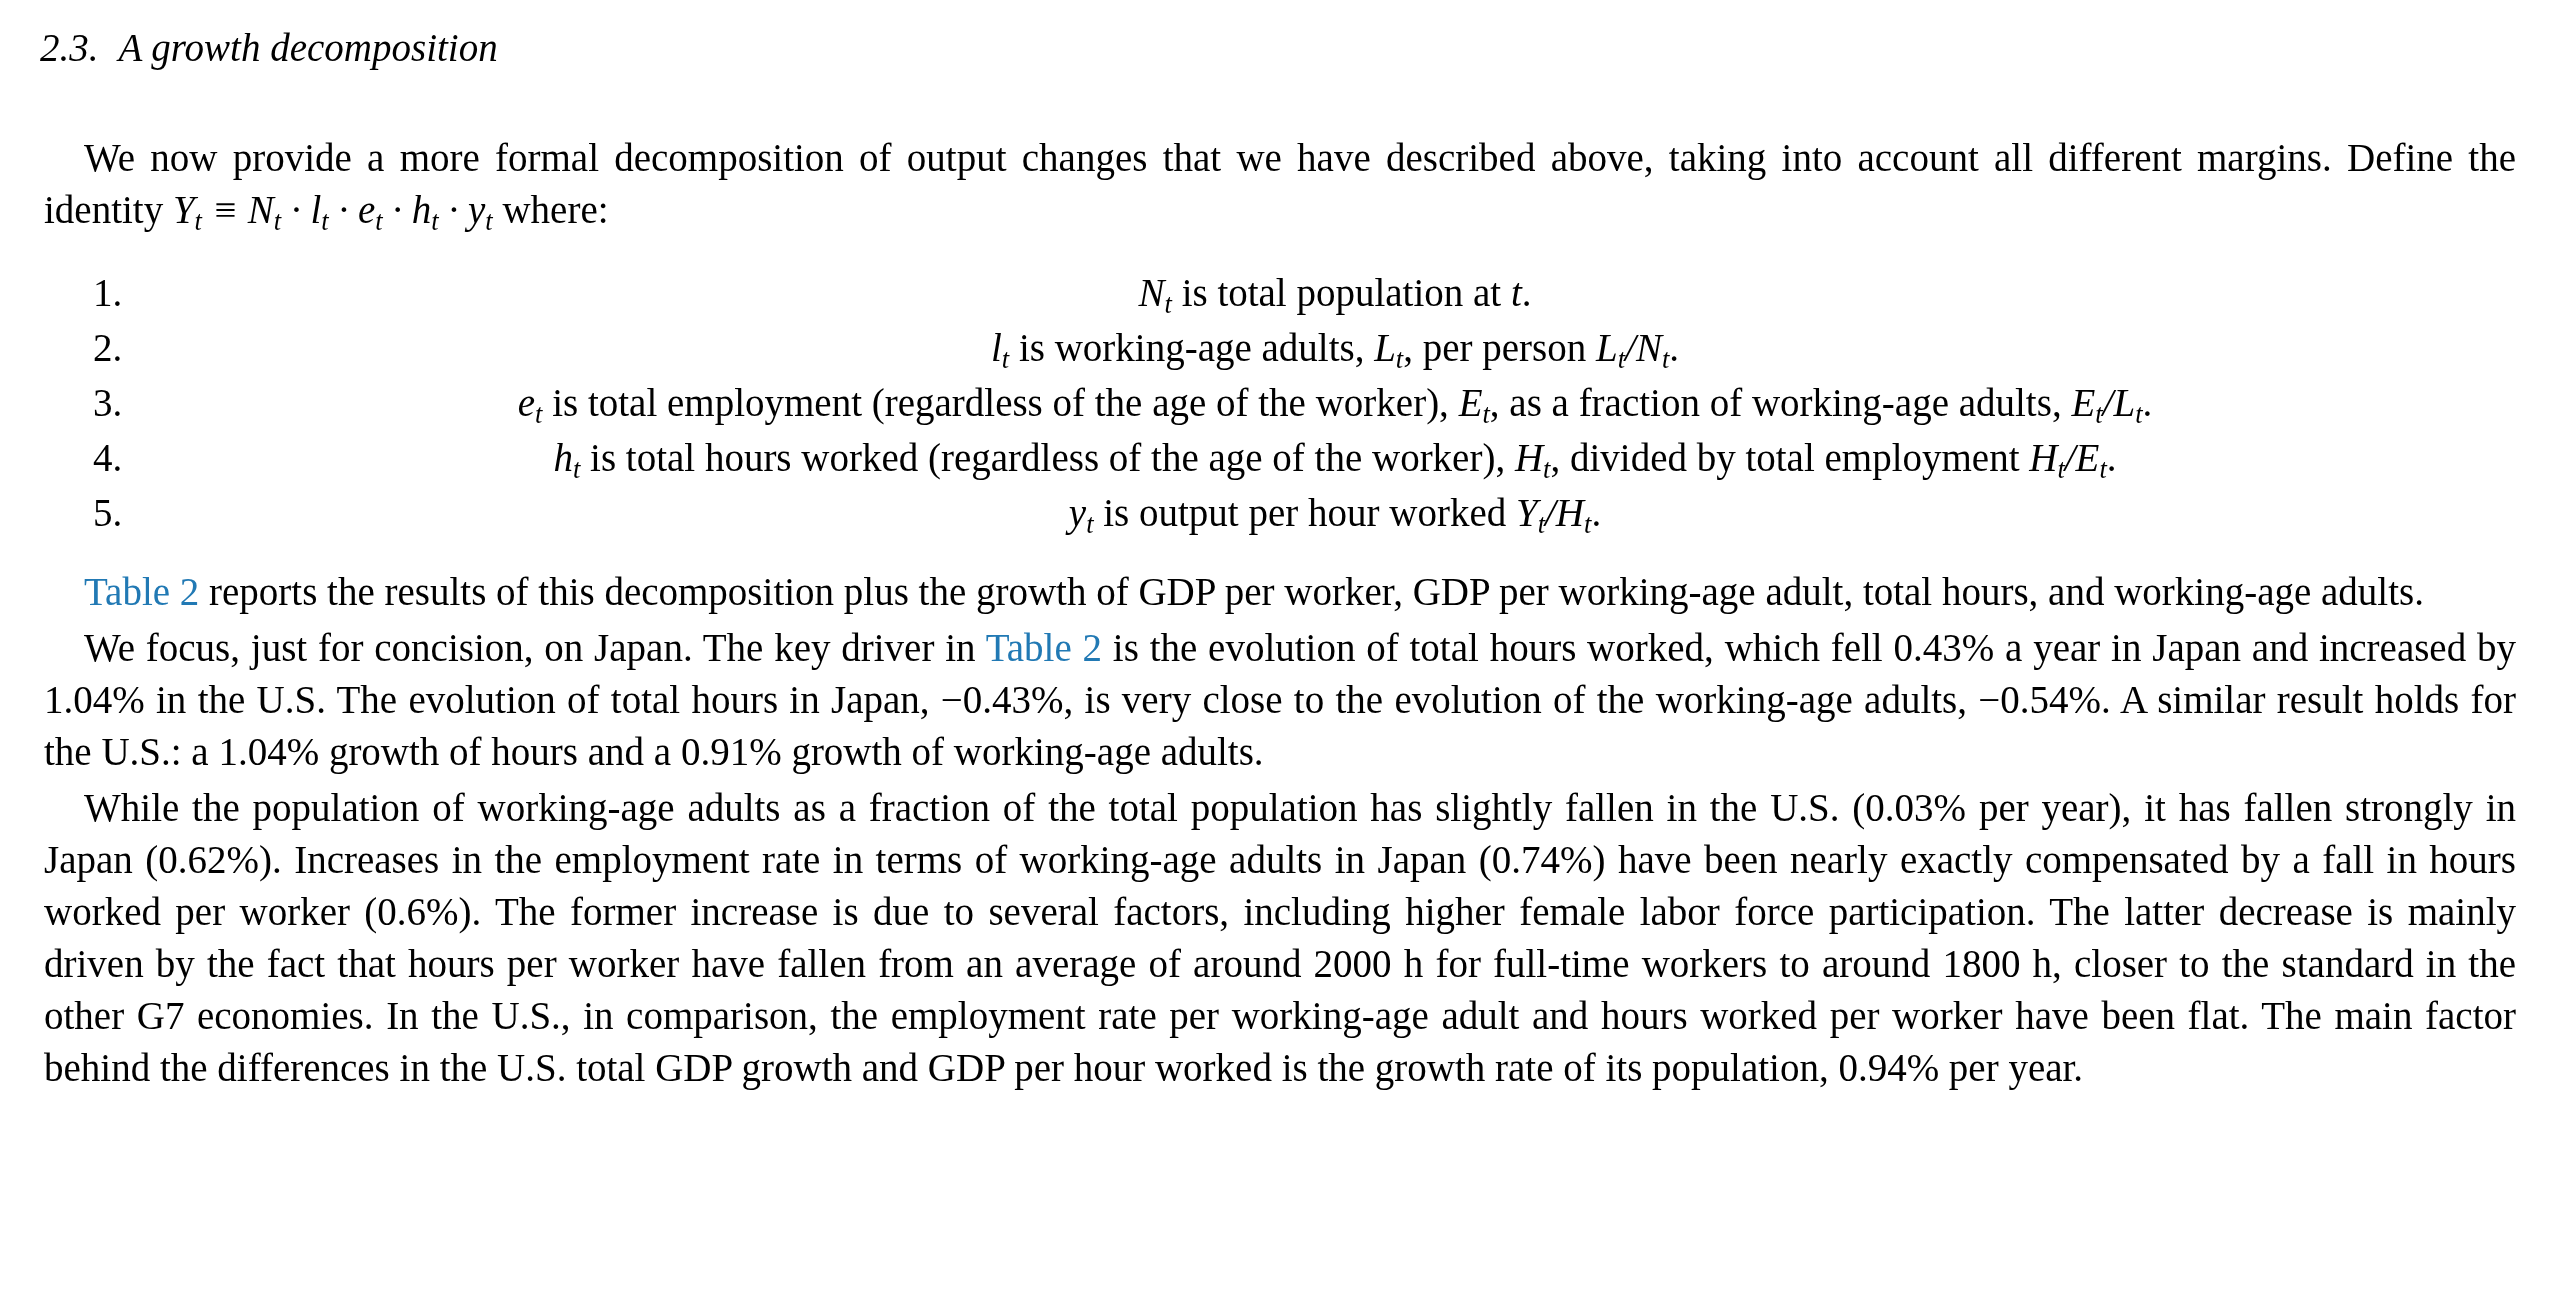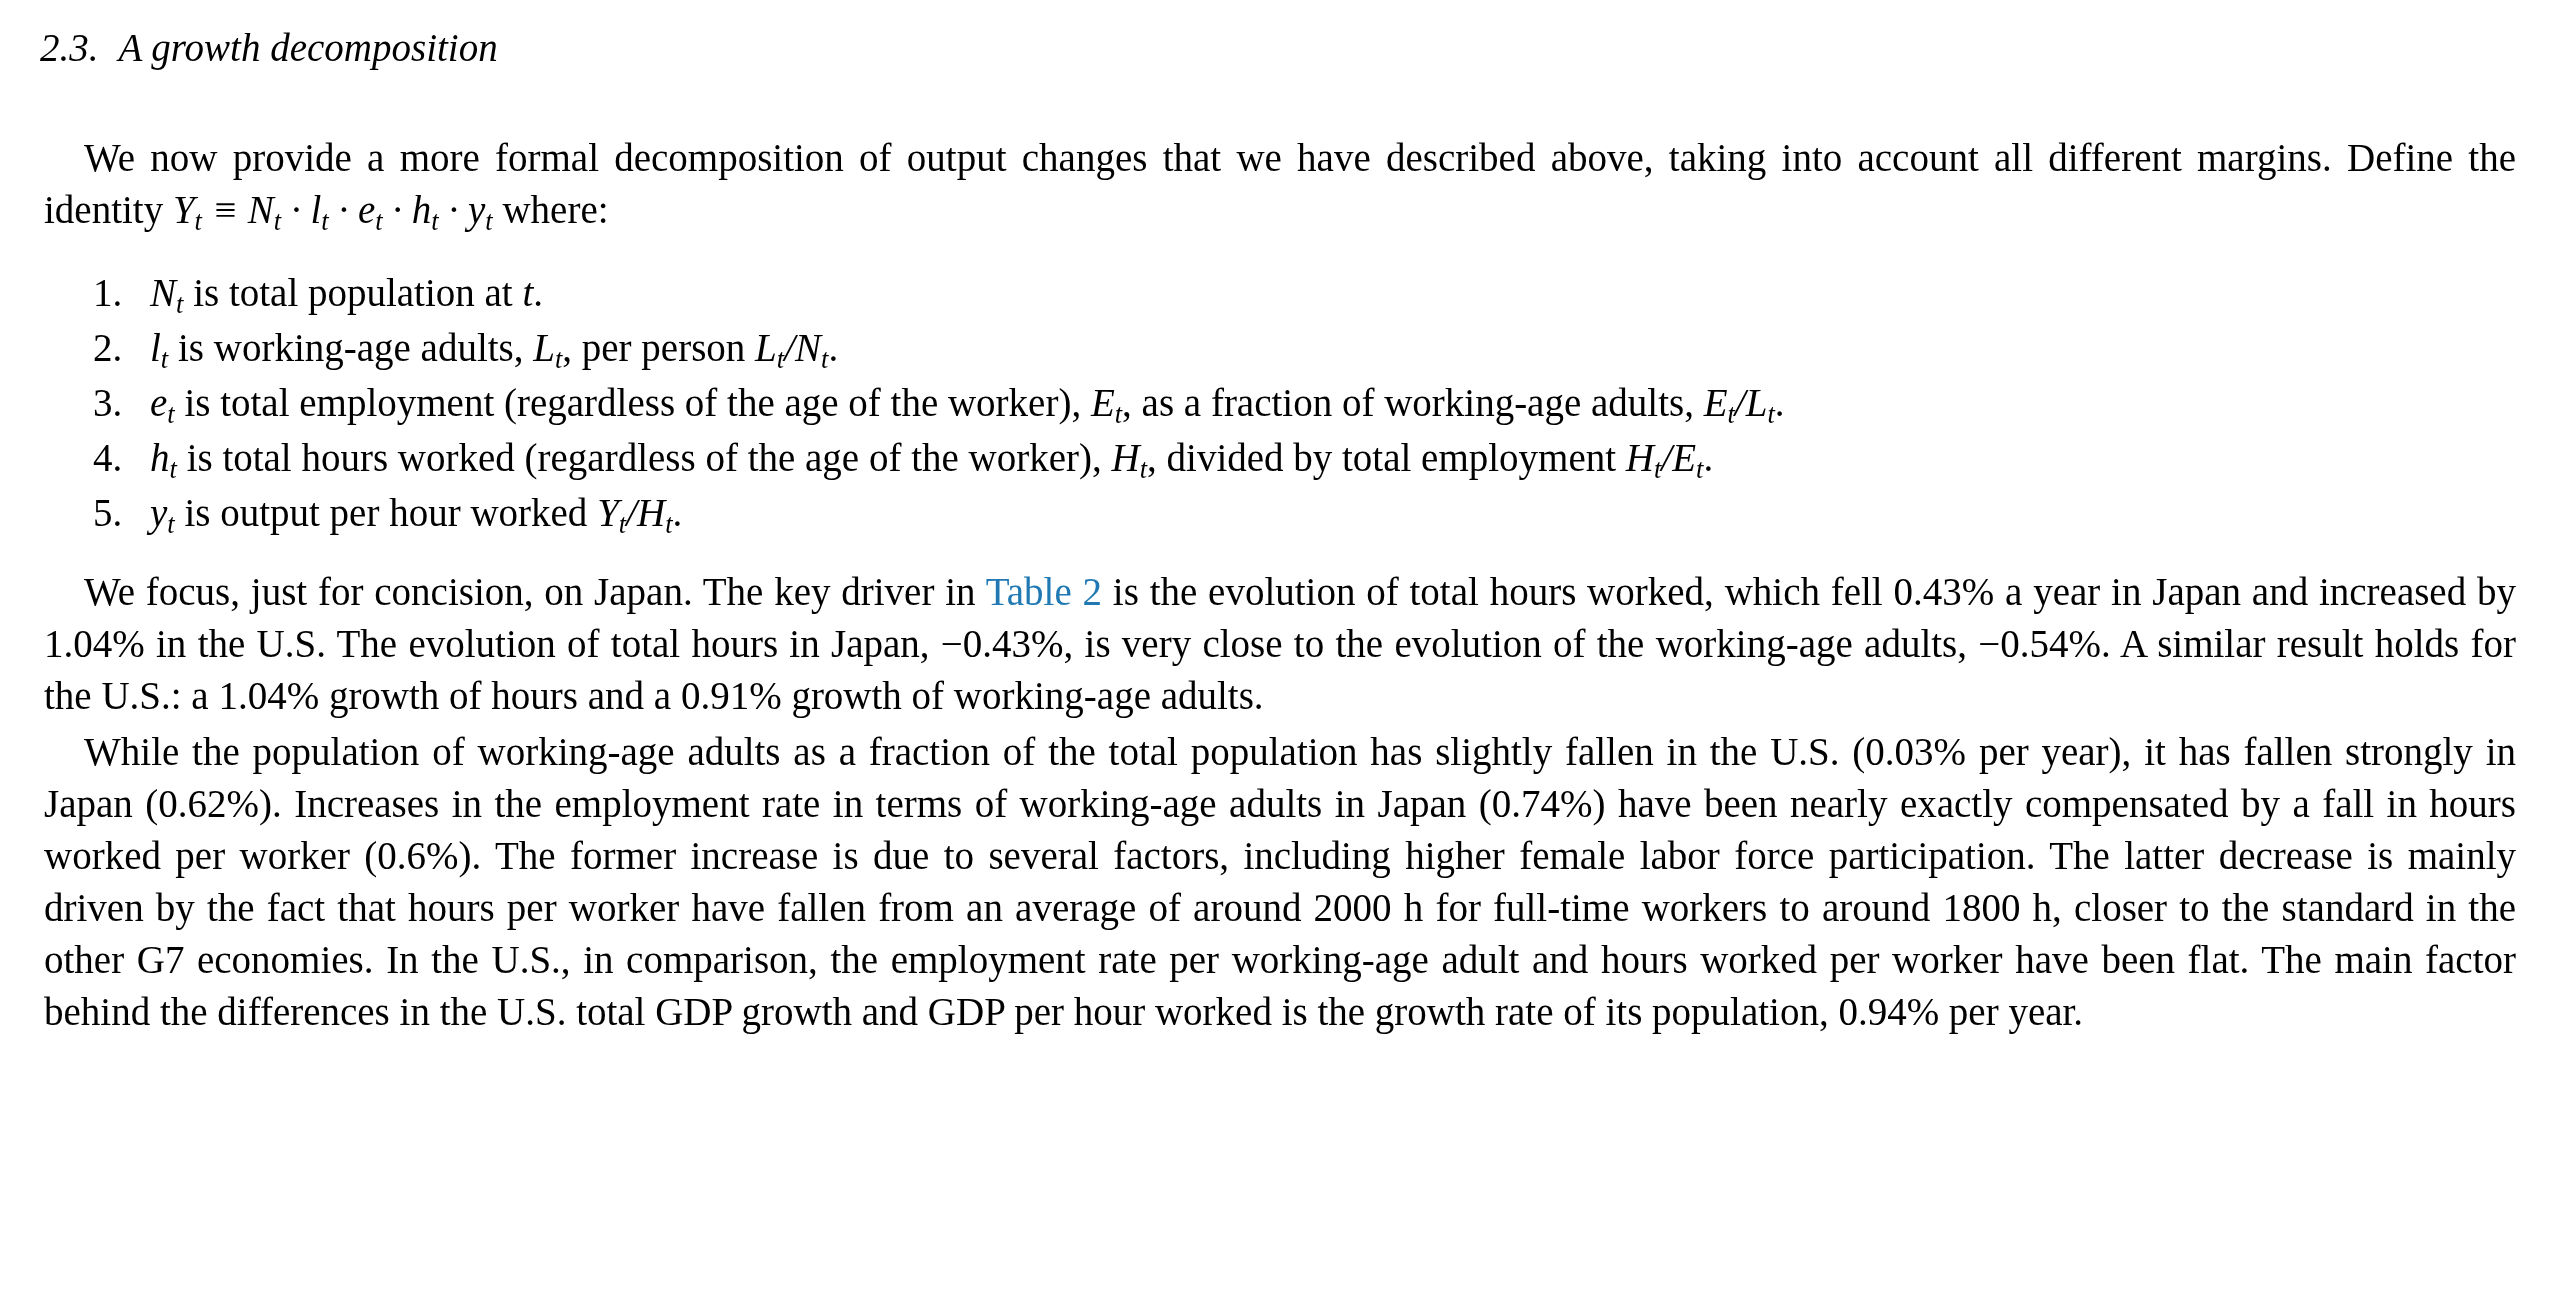--- a/index.html
+++ b/index.html
@@ -44,20 +44,21 @@
   ol.vars li {
     display: flex;
     line-height: 55px;
   }
   .li-num {
     width: 57px;
     flex: 0 0 auto;
   }
   .li-body {
     flex: 1 1 auto;
+    text-align: center;
   }
   .math {
     font-style: italic;
   }
   sub {
     font-size: 68%;
     line-height: 0;
     vertical-align: -0.28em;
     font-style: italic;
   }
@@ -92,18 +93,19 @@
       <li>
         <span class="li-num">4.</span>
         <span class="li-body"><span class="math">h<sub>t</sub></span> is total hours worked (regardless of the age of the worker), <span class="math">H<sub>t</sub></span>, divided by total employment <span class="math">H<sub>t</sub>/E<sub>t</sub></span>.</span>
       </li>
       <li>
         <span class="li-num">5.</span>
         <span class="li-body"><span class="math">y<sub>t</sub></span> is output per hour worked <span class="math">Y<sub>t</sub>/H<sub>t</sub></span>.</span>
       </li>
     </ol>
 
+  <p class="para indent"><a class="tlink">Table 2</a> reports the results of this decomposition plus the growth of GDP per worker, GDP per working-age adult, total hours, and working-age adults.</p>
 
   <p class="para indent">We focus, just for concision, on Japan. The key driver in <a class="tlink">Table 2</a> is the evolution of total hours worked, which fell 0.43% a year in Japan and increased by 1.04% in the U.S. The evolution of total hours in Japan, −0.43%, is very close to the evolution of the working-age adults, −0.54%. A similar result holds for the U.S.: a 1.04% growth of hours and a 0.91% growth of working-age adults.</p>
 
   <p class="para indent">While the population of working-age adults as a fraction of the total population has slightly fallen in the U.S. (0.03% per year), it has fallen strongly in Japan (0.62%). Increases in the employment rate in terms of working-age adults in Japan (0.74%) have been nearly exactly compensated by a fall in hours worked per worker (0.6%). The former increase is due to several factors, including higher female labor force participation. The latter decrease is mainly driven by the fact that hours per worker have fallen from an average of around 2000 h for full-time workers to around 1800 h, closer to the standard in the other G7 economies. In the U.S., in comparison, the employment rate per working-age adult and hours worked per worker have been flat. The main factor behind the differences in the U.S. total GDP growth and GDP per hour worked is the growth rate of its population, 0.94% per year.</p>
 
 </div>
 
 </body></html>

